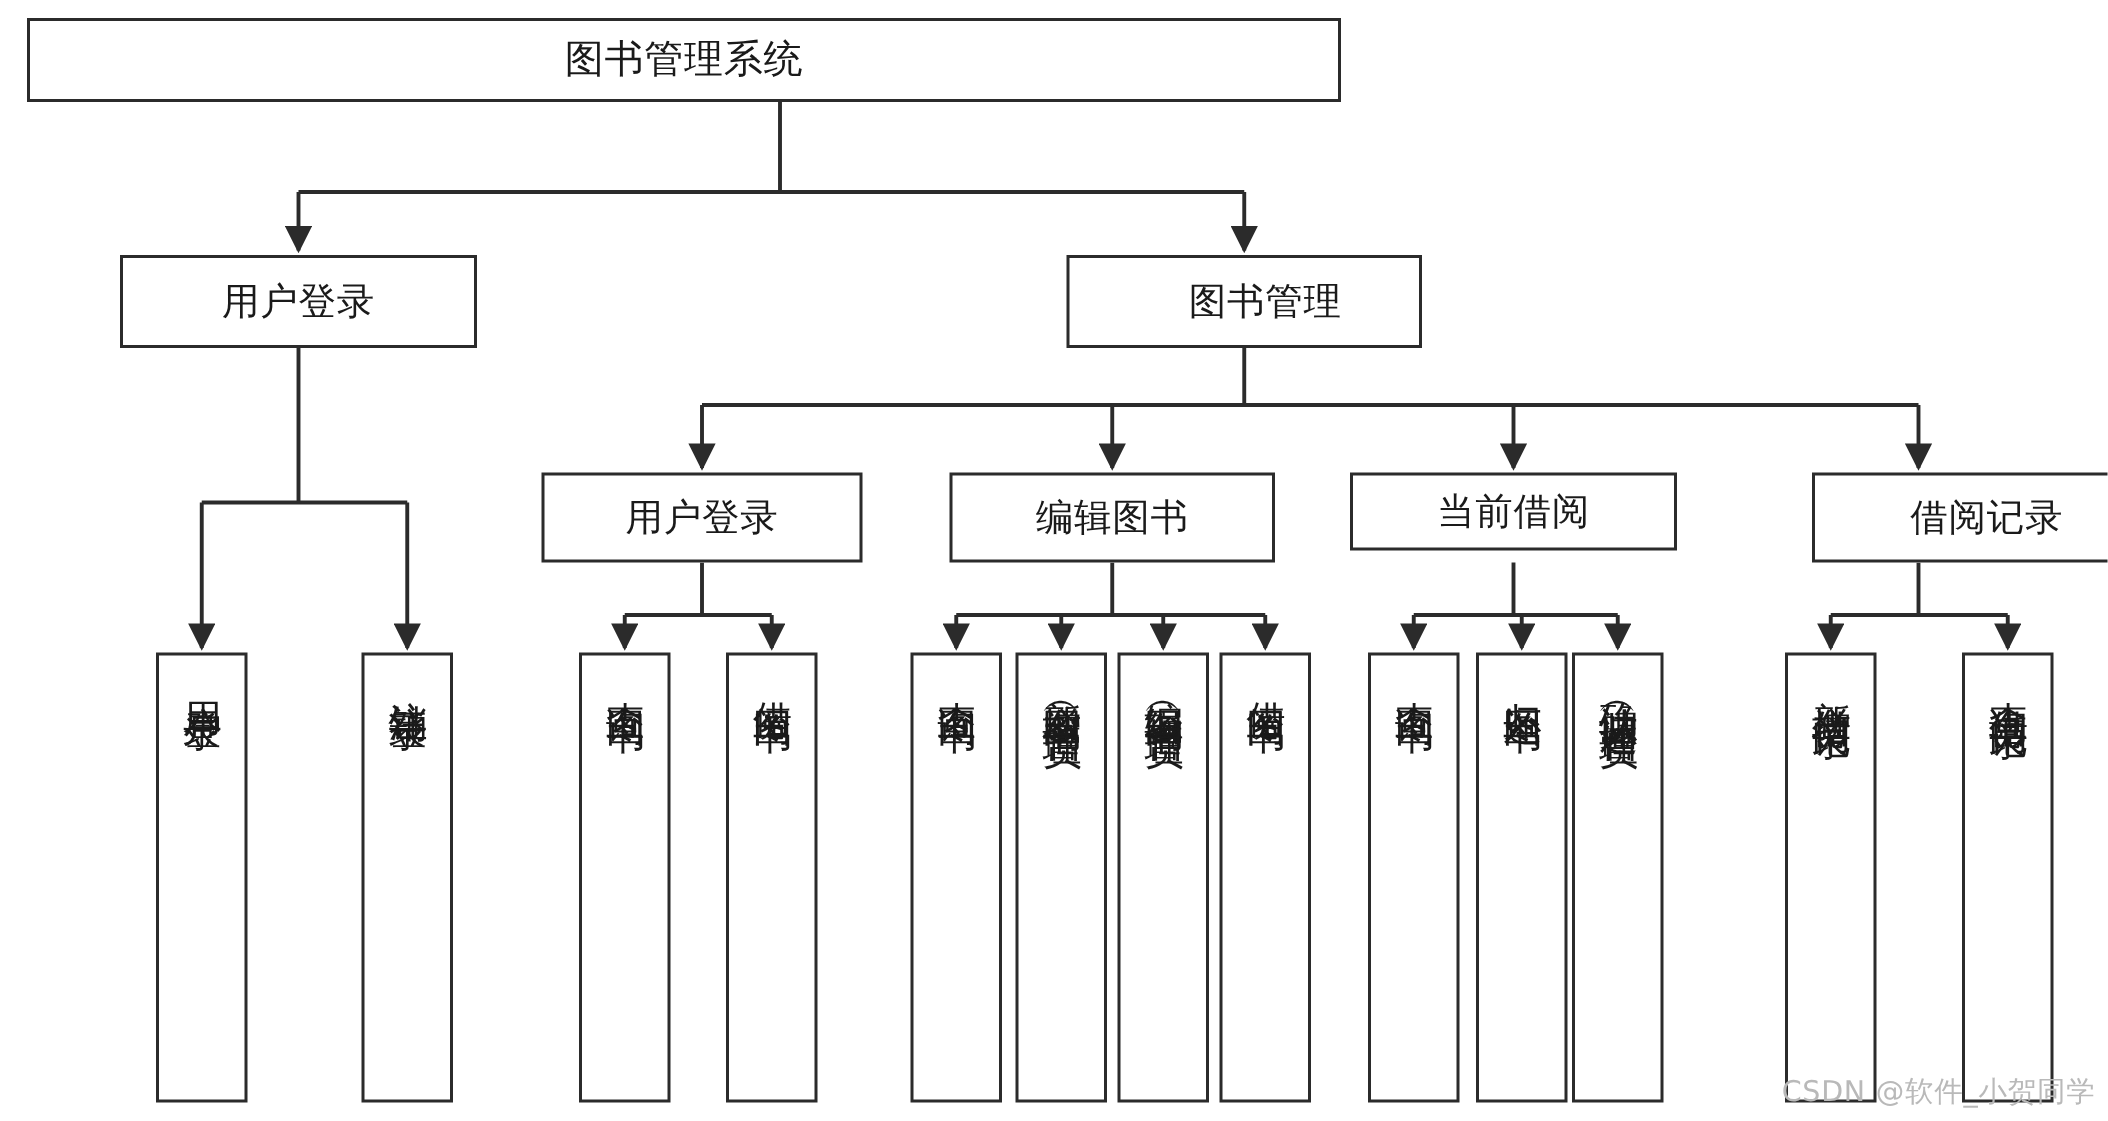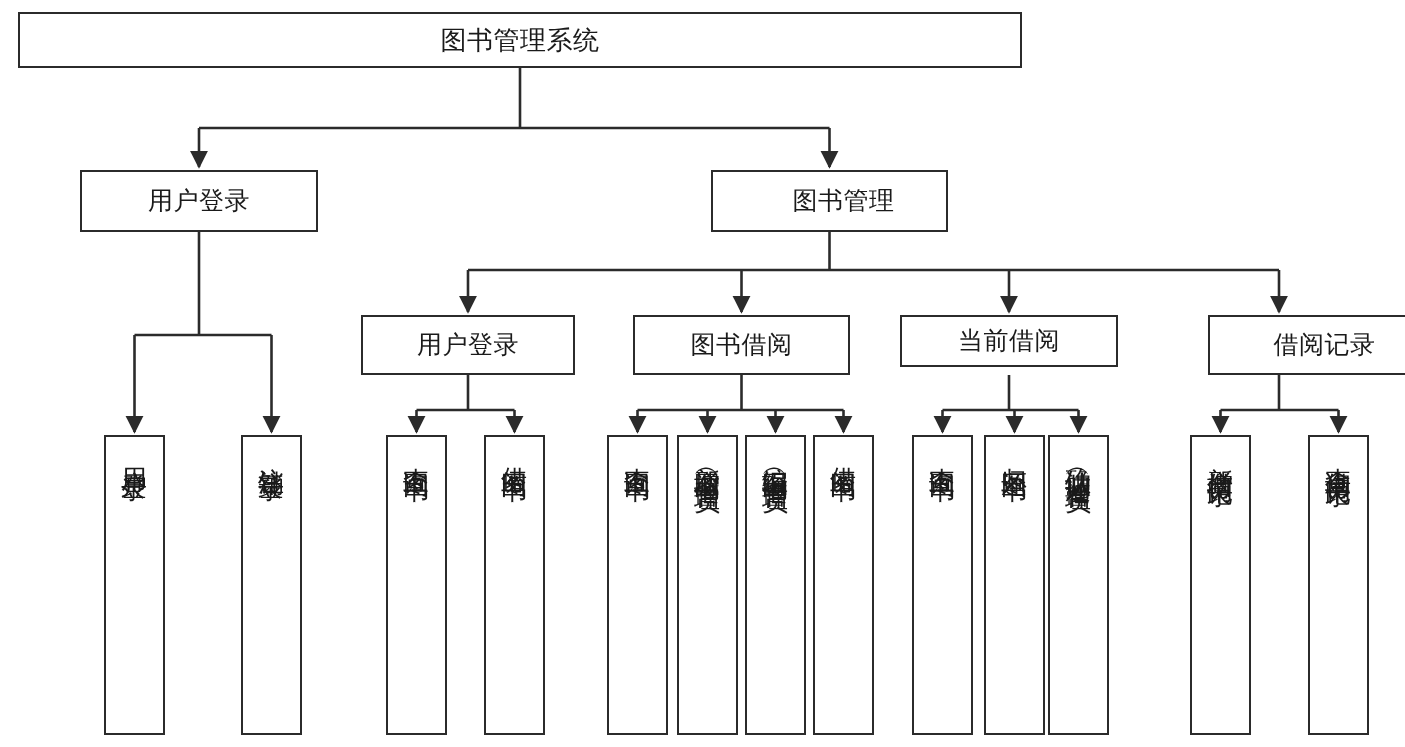--- a/index.html
+++ b/index.html
@@ -112,34 +112,34 @@
         <path d="M 1014.5 410 L 1014.5 432" marker-end="url(#arrow)"></path>
         <path d="M 1078.5 410 L 1078.5 432" marker-end="url(#arrow)"></path>
         <path d="M 1279 375 L 1279 410"></path>
         <path d="M 1220.5 410 L 1338.5 410"></path>
         <path d="M 1220.5 410 L 1220.5 432" marker-end="url(#arrow)"></path>
         <path d="M 1338.5 410 L 1338.5 432" marker-end="url(#arrow)"></path>
       </g>
   </svg>
 
   <div id="node-layer">
-      <div class="node horizontal root" style="left: 18px; top: 12px; width: 1004px; height: 56px;">
+      <div class="node horizontal root" style="left: 18px; top: 12px; width: 876px; height: 56px;">
         <span class="label">图书管理系统</span>
       </div>
       <div class="node horizontal" style="left: 80px; top: 170px; width: 238px; height: 62px;">
         <span class="label">用户登录</span>
       </div>
       <div class="node horizontal" style="left: 711px; top: 170px; width: 237px; height: 62px; padding-left: 28px;">
         <span class="label">图书管理</span>
       </div>
       <div class="node horizontal" style="left: 361px; top: 315px; width: 214px; height: 60px;">
         <span class="label">用户登录</span>
       </div>
       <div class="node horizontal" style="left: 633px; top: 315px; width: 217px; height: 60px;">
-        <span class="label">图书借阅</span>
+        <span class="label">编辑图书</span>
       </div>
       <div class="node horizontal" style="left: 900px; top: 315px; width: 218px; height: 52px;">
         <span class="label">当前借阅</span>
       </div>
       <div class="node horizontal" style="left: 1208px; top: 315px; width: 218px; height: 60px; padding-left: 15px;">
         <span class="label">借阅记录</span>
       </div>
       <div class="node vertical" style="left: 104px; top: 435px; width: 61px; height: 300px;">
         <span class="label">用户登录</span>
       </div>
@@ -174,13 +174,14 @@
         <span class="label">确认归还（管理员）</span>
       </div>
       <div class="node vertical" style="left: 1190px; top: 435px; width: 61px; height: 300px;">
         <span class="label">新增借阅记录</span>
       </div>
       <div class="node vertical" style="left: 1308px; top: 435px; width: 61px; height: 300px;">
         <span class="label">查询借阅记录</span>
       </div>
     </div>
 
+  <div class="watermark">CSDN @软件_小贺同学</div>
 </div>
 
 </body></html>

